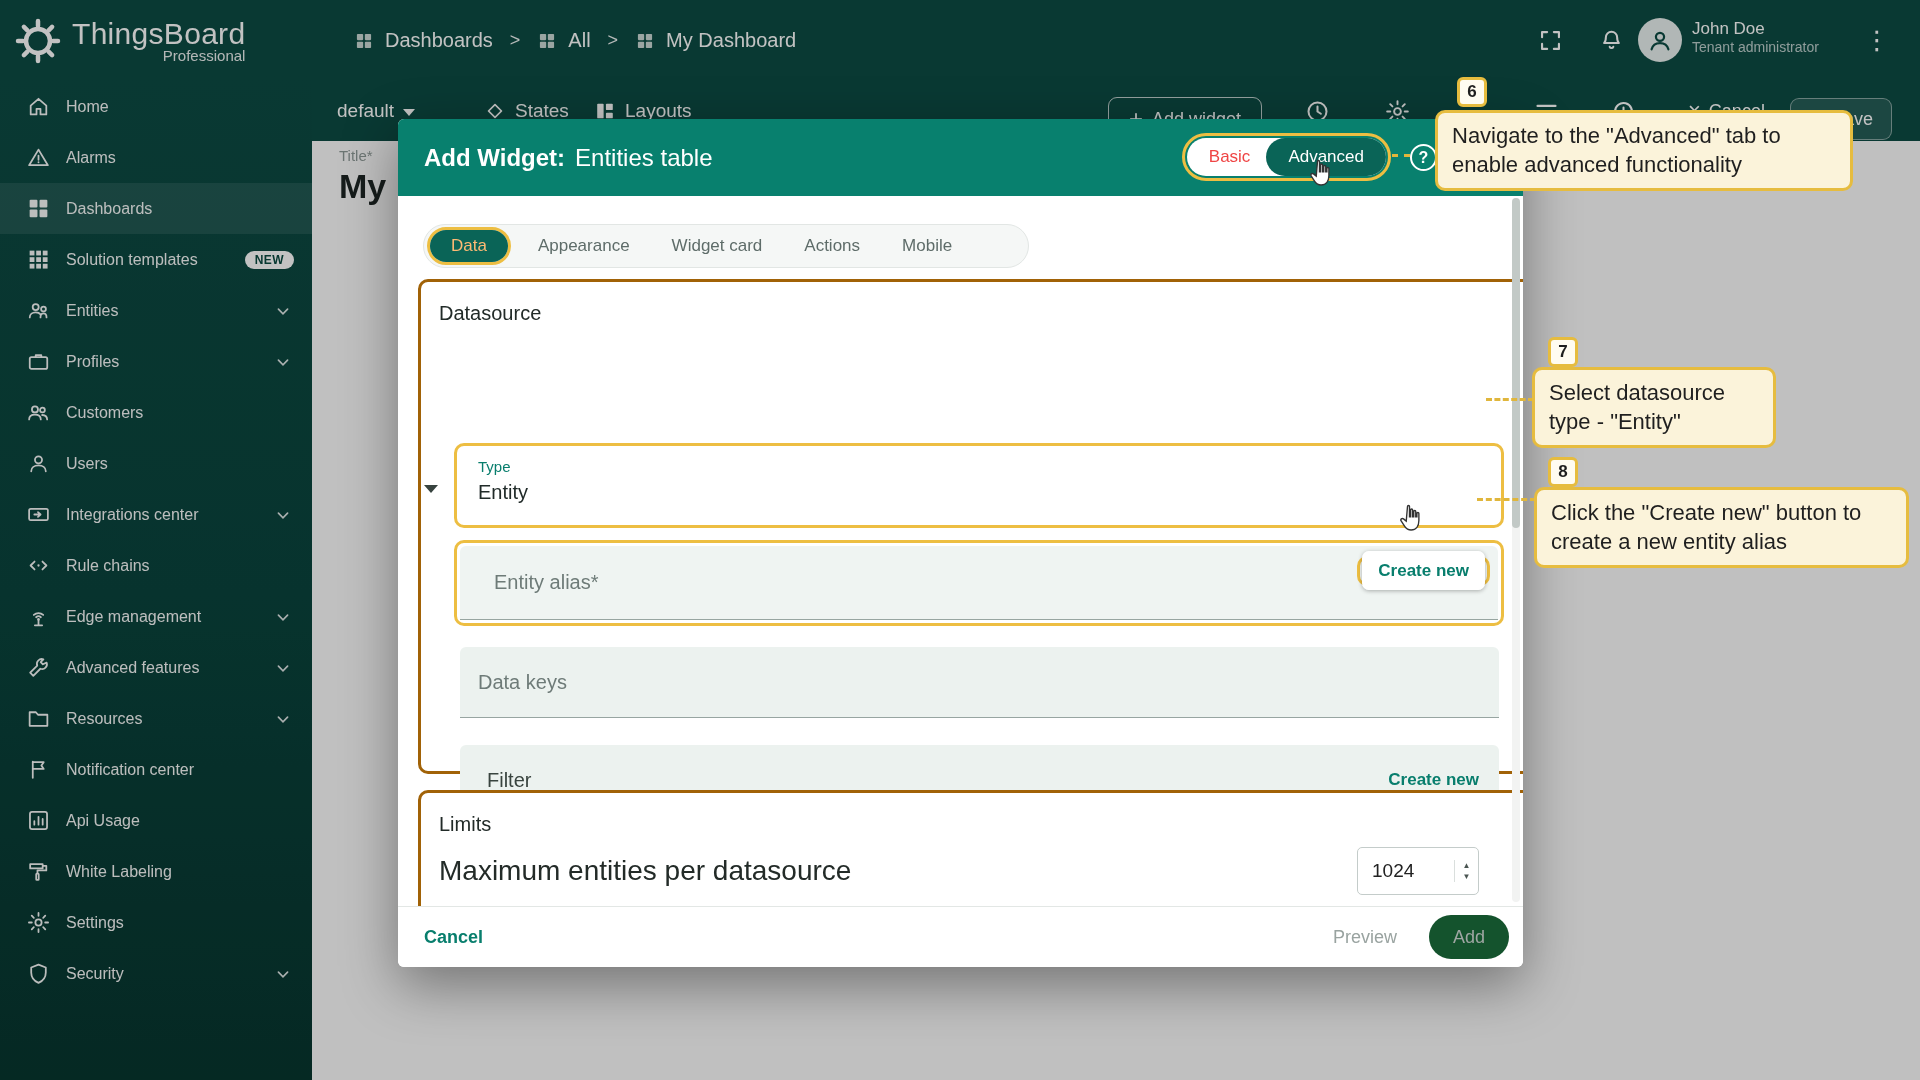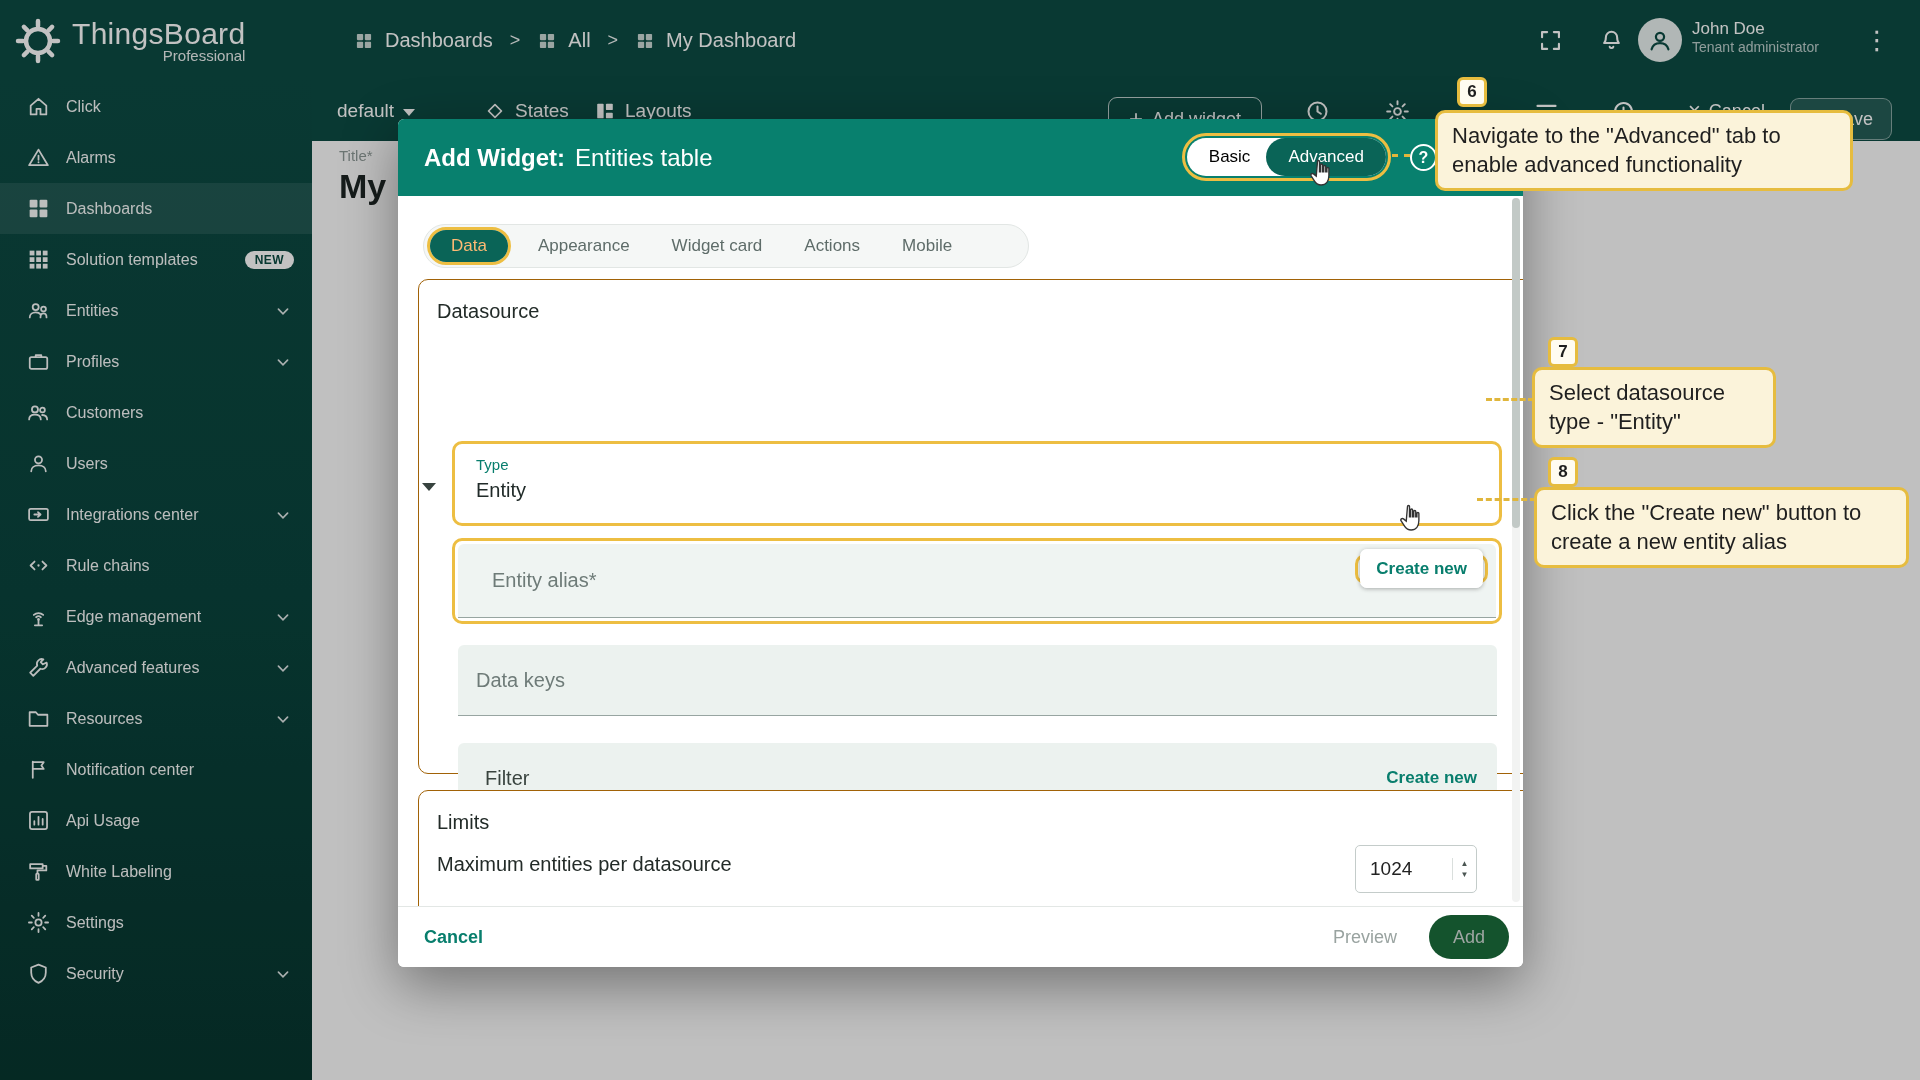--- a/index.html
+++ b/index.html
@@ -62,36 +62,36 @@
 
   
   #modal { position:absolute; left:398px; top:119px; width:1125px; height:848px; z-index:40;
     background:#fff; border-radius:6px; box-shadow:0 18px 55px rgba(0,0,0,.4); }
   .m-header { position:relative; height:77px; background:#08806E; border-radius:6px 6px 0 0;
     display:flex; align-items:center; padding:0 26px; color:#fff; }
   .m-title { font-size:24px; }
   .m-title b { font-weight:700; margin-right:10px; }
   .toggle-ring { position:absolute; right:132px; top:14px; border:3px solid #EDBE42; border-radius:25px; padding:2px; }
   .toggle { background:#fff; border-radius:20px; height:38px; display:flex; align-items:center; padding:0 0 0 6px; }
-  .toggle-basic { padding:0 16px; color:#000000; font-size:17px; cursor:pointer; }
+  .toggle-basic { padding:0 16px; color:#ef4444; font-size:17px; cursor:pointer; }
   .toggle-adv { background:#0A6457; color:#fff; height:38px; border-radius:19px; padding:0 22px;
     display:flex; align-items:center; font-size:17px; cursor:pointer; }
   .help-circle { position:absolute; right:86px; top:25px; width:27px; height:27px; border:2px solid #fff;
     border-radius:50%; background:#08806E; display:flex; align-items:center; justify-content:center;
     font-size:16px; font-weight:700; cursor:pointer; z-index:2; }
 
   .m-body { position:relative; height:710px; overflow:hidden; background:#fff; }
   .tabsbar { position:absolute; left:25px; top:28px; width:606px; height:44px; background:#F5F7F6;
     border:1px solid #E2E6E4; border-radius:22px; display:flex; align-items:center; padding:0 3px; }
   .tab-ring { border:3px solid #EDBE42; border-radius:21px; margin-right:6px; }
   .tab-active { background:#0A6457; color:#fdba74; height:32px; border-radius:16px; padding:0 21px;
     display:flex; align-items:center; font-size:17px; cursor:pointer; }
   .tab { padding:0 21px; color:#5E6C69; font-size:17px; cursor:pointer; }
 
-  .card { position:absolute; left:20px; width:1215px; border:1px solid #a16207; border-radius:10px; background:#fff; }
+  .card { position:absolute; left:20px; width:1215px; border:3px solid #a16207; border-radius:10px; background:#fff; }
   #card-datasource { top:83px; height:495px; }
   #card-limits { top:594px; height:150px; }
   .card-title { position:absolute; left:18px; top:20px; font-size:20px; font-weight:500; color:#222B28; }
 
   .hl-ring { position:absolute; border:3px solid #EDBE42; border-radius:10px; padding:3px; }
   #type-ring { left:33px; top:161px; width:1050px; height:85px; }
   #alias-ring { left:33px; top:258px; width:1050px; height:86px; }
   .field-fill { position:relative; width:100%; height:100%; border-radius:6px 6px 0 0; }
   #type-field { background:#E0ECE8; border-bottom:1px solid #8FA09B; }
   #alias-field { background:#EFF4F2; border-bottom:1px solid #97A5A1; display:flex; align-items:center;padding-left:16px; }
@@ -104,21 +104,21 @@
   .create-btn { background:#fff; color:#087E6D; font-size:17px; font-weight:600; padding:10px 16px;
     border-radius:7px; box-shadow:0 1px 4px rgba(0,0,0,.3); cursor:pointer; }
 
   .plain-field { position:absolute; left:39px; width:1039px; height:71px; background:#ECF2EF;
     border-bottom:1px solid #97A5A1; border-radius:6px 6px 0 0; display:flex; align-items:center; }
   #datakeys-field { top:365px; }
   #filter-field { top:463px; }
   #filter-field .fld-label { color:#39443F;margin-left:9px; }
   .create-link { position:absolute; right:20px; font-size:17px; font-weight:600; color:#087E6D; cursor:pointer; }
 
-  .limits-label { position:absolute; left:18px; top:62px; font-size:20px; color:#232B28; }
+  .limits-label { position:absolute; left:18px; top:62px; font-size:28px; color:#232B28; }
   .num-input { position:absolute; left:936px; top:54px; width:122px; height:48px; border:1px solid #C4CCCA;
     border-radius:5px; background:#fff; display:flex; align-items:center; }
   .num-value { flex:1; font-size:19px; color:#222; padding-left:14px; }
   .spin { width:24px; display:flex; flex-direction:column; align-items:center; border-left:1px solid #DADFDD; cursor:pointer; }
   .spin span { font-size:8px; line-height:11px; color:#4A5552; }
 
   .sb-track { position:absolute; right:3px; top:2px; width:8px; height:704px; background:#F2F3F2; border-radius:4px; }
   .sb-thumb { position:absolute; right:3px; top:2px; width:8px; height:330px; background:#C2C9C6; border-radius:4px; }
 
   .m-footer { position:absolute; left:0; bottom:0; width:100%; height:61px; background:#fff;
@@ -161,21 +161,21 @@
       <span class="logo-sub">Professional</span>
     </div>
   </div>
 
   <div class="nav-item">
     <span class="ic">
         <svg viewBox="0 0 24 24" fill="none" stroke="currentColor" stroke-width="1.7" stroke-linejoin="round">
           <path d="M4.5 11.2 12 4.6l7.5 6.6v8.4h-5.6v-5.4h-3.8v5.4H4.5z"></path>
         </svg>
       </span>
-    <span class="nav-label">Click</span>
+    <span class="nav-label">Home</span>
   </div>
   <div class="nav-item">
     <span class="ic">
         <svg viewBox="0 0 24 24" fill="none" stroke="currentColor" stroke-width="1.7" stroke-linejoin="round">
           <path d="M12 4.4 21 19.4H3z"></path>
           <path d="M12 10.2v4" stroke-linecap="round"></path>
           <circle cx="12" cy="16.6" r=".9" fill="currentColor" stroke="none"></circle>
         </svg>
       </span>
     <span class="nav-label">Alarms</span>

